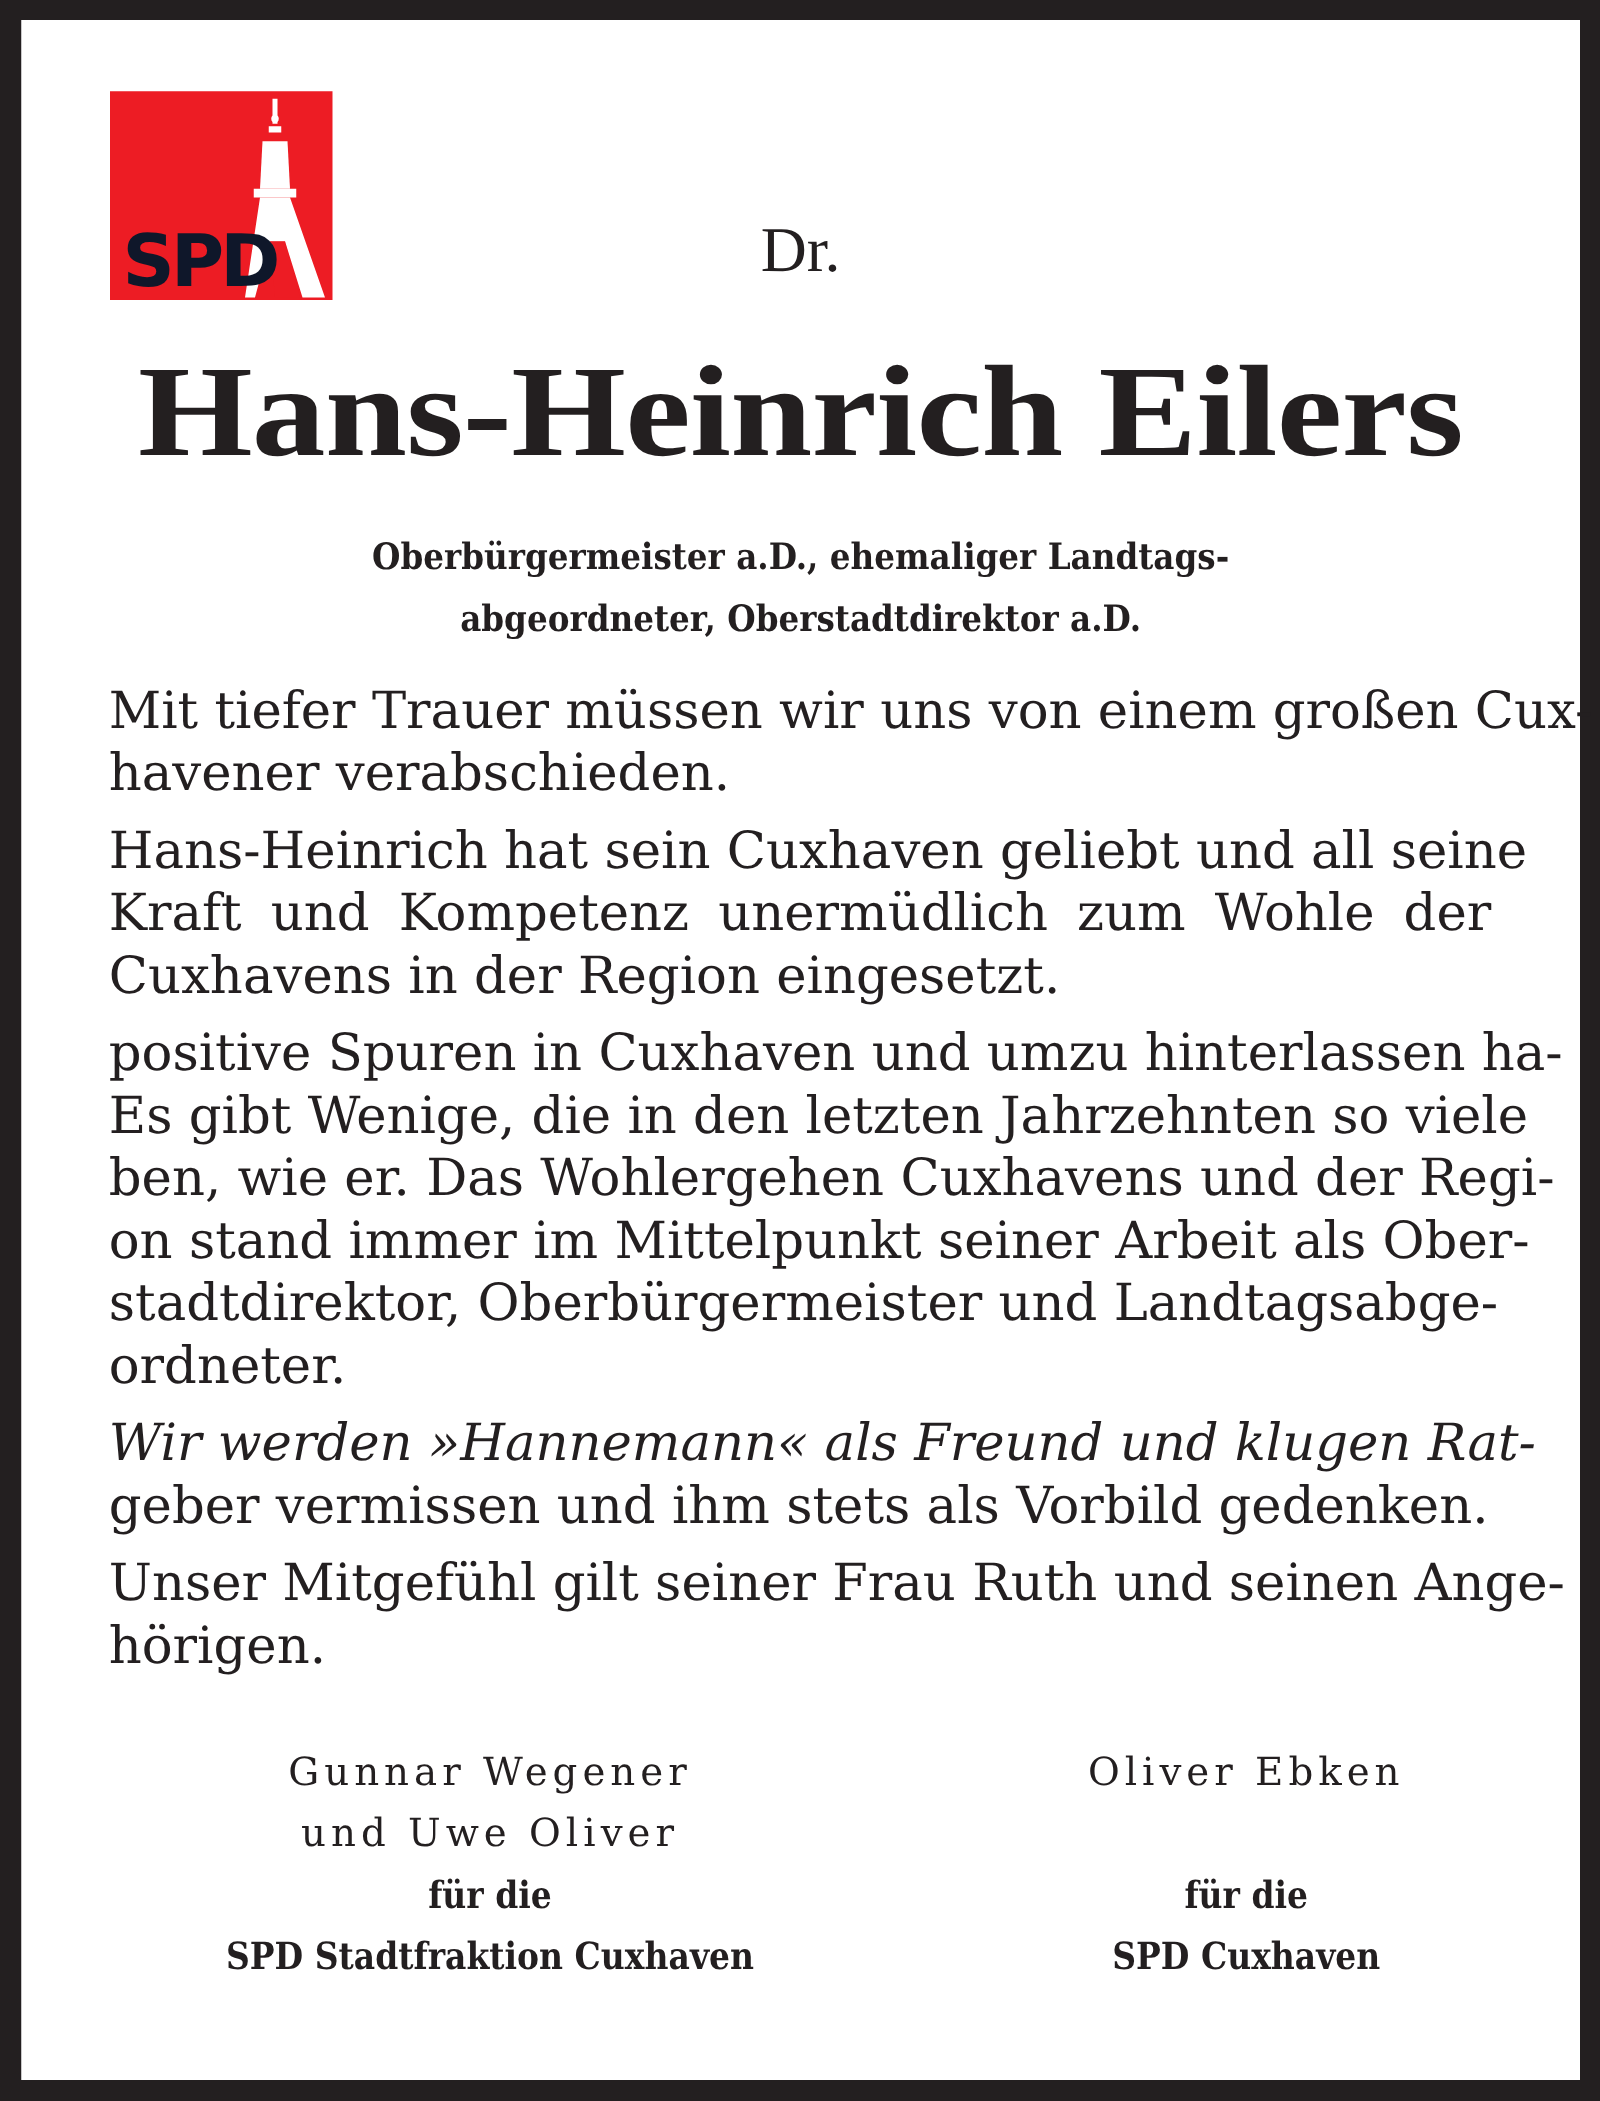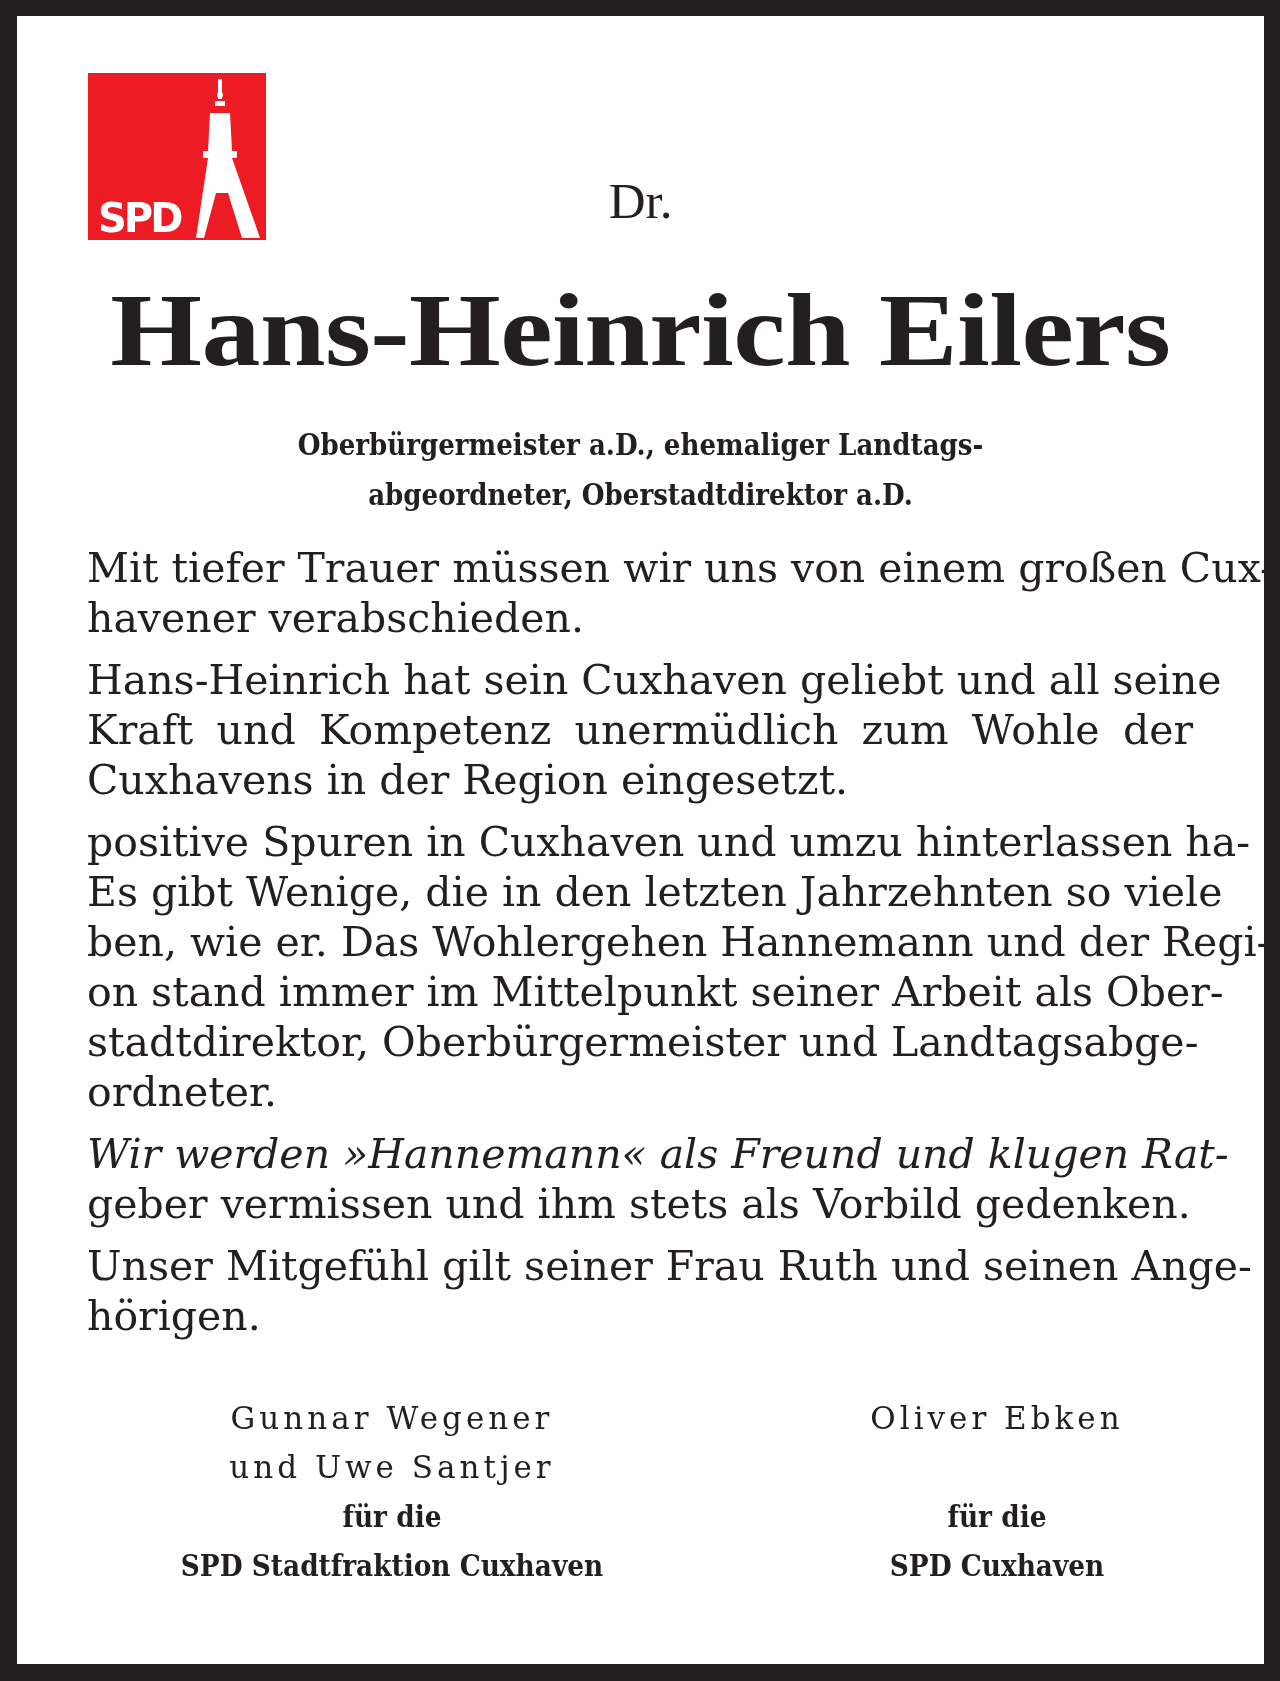--- a/index.html
+++ b/index.html
@@ -32,23 +32,23 @@
     background: #ed1c24;
     overflow: hidden;
   }
   .logo svg { position: absolute; left: 0; top: 0; }
   .logo-text {
     position: absolute;
     left: 10px;
     bottom: 2px;
     font-family: "DejaVu Sans", "Liberation Sans", sans-serif;
     font-weight: bold;
-    font-size: 40px;
+    font-size: 58px;
     letter-spacing: -3px;
-    color: #ffffff;
+    color: #0f172a;
     line-height: 1;
   }
   .title-dr {
     position: absolute;
     left: 0;
     width: 1247px;
     top: 160px;
     text-align: center;
     font-family: "Liberation Serif", serif;
     font-size: 51px;
@@ -160,38 +160,38 @@
       <span class="line last" style="display: block; width: auto;">havener verabschieden.</span>
     </div>
     <div class="para">
       <span class="line" style="display: block; width: 1106px;">Hans-Heinrich hat sein Cuxhaven geliebt und all seine</span>
       <span class="line" style="display: block; width: 1106px;">Kraft und Kompetenz unermüdlich zum Wohle der</span>
       <span class="line last" style="display: block; width: auto;">Cuxhavens in der Region eingesetzt.</span>
     </div>
     <div class="para">
       <span class="line" style="display: block; width: 1106px;">positive Spuren in Cuxhaven und umzu hinterlassen ha-</span>
       <span class="line" style="display: block; width: 1106px;">Es gibt Wenige, die in den letzten Jahrzehnten so viele</span>
-      <span class="line" style="display: block; width: 1106px;">ben, wie er. Das Wohlergehen Hannemann und der Regi-</span>
+      <span class="line" style="display: block; width: 1106px;">ben, wie er. Das Wohlergehen Cuxhavens und der Regi-</span>
       <span class="line" style="display: block; width: 1106px;">on stand immer im Mittelpunkt seiner Arbeit als Ober-</span>
       <span class="line" style="display: block; width: 1106px;">stadtdirektor, Oberbürgermeister und Landtagsabge-</span>
       <span class="line last" style="display: block; width: auto;">ordneter.</span>
     </div>
     <div class="para">
       <span class="line" style="display: block; width: 1106px; font-style: italic;">Wir werden »Hannemann« als Freund und klugen Rat-</span>
       <span class="line last" style="display: block; width: auto;">geber vermissen und ihm stets als Vorbild gedenken.</span>
     </div>
     <div class="para">
       <span class="line" style="display: block; width: 1106px;">Unser Mitgefühl gilt seiner Frau Ruth und seinen Ange-</span>
       <span class="line last" style="display: block; width: auto;">hörigen.</span>
     </div>
   </div>
 
   <div class="sign left">
     <span class="sign-name">Gunnar Wegener</span>
-    <span class="sign-name">und Uwe Santjer</span>
+    <span class="sign-name">und Uwe Oliver</span>
     <span class="sign-org">für die</span>
     <span class="sign-org">SPD Stadtfraktion Cuxhaven</span>
   </div>
 
   <div class="sign right">
     <span class="sign-name">Oliver Ebken</span>
     <span class="sign-name"></span>
     <span class="sign-org">für die</span>
     <span class="sign-org">SPD Cuxhaven</span>
   </div>

